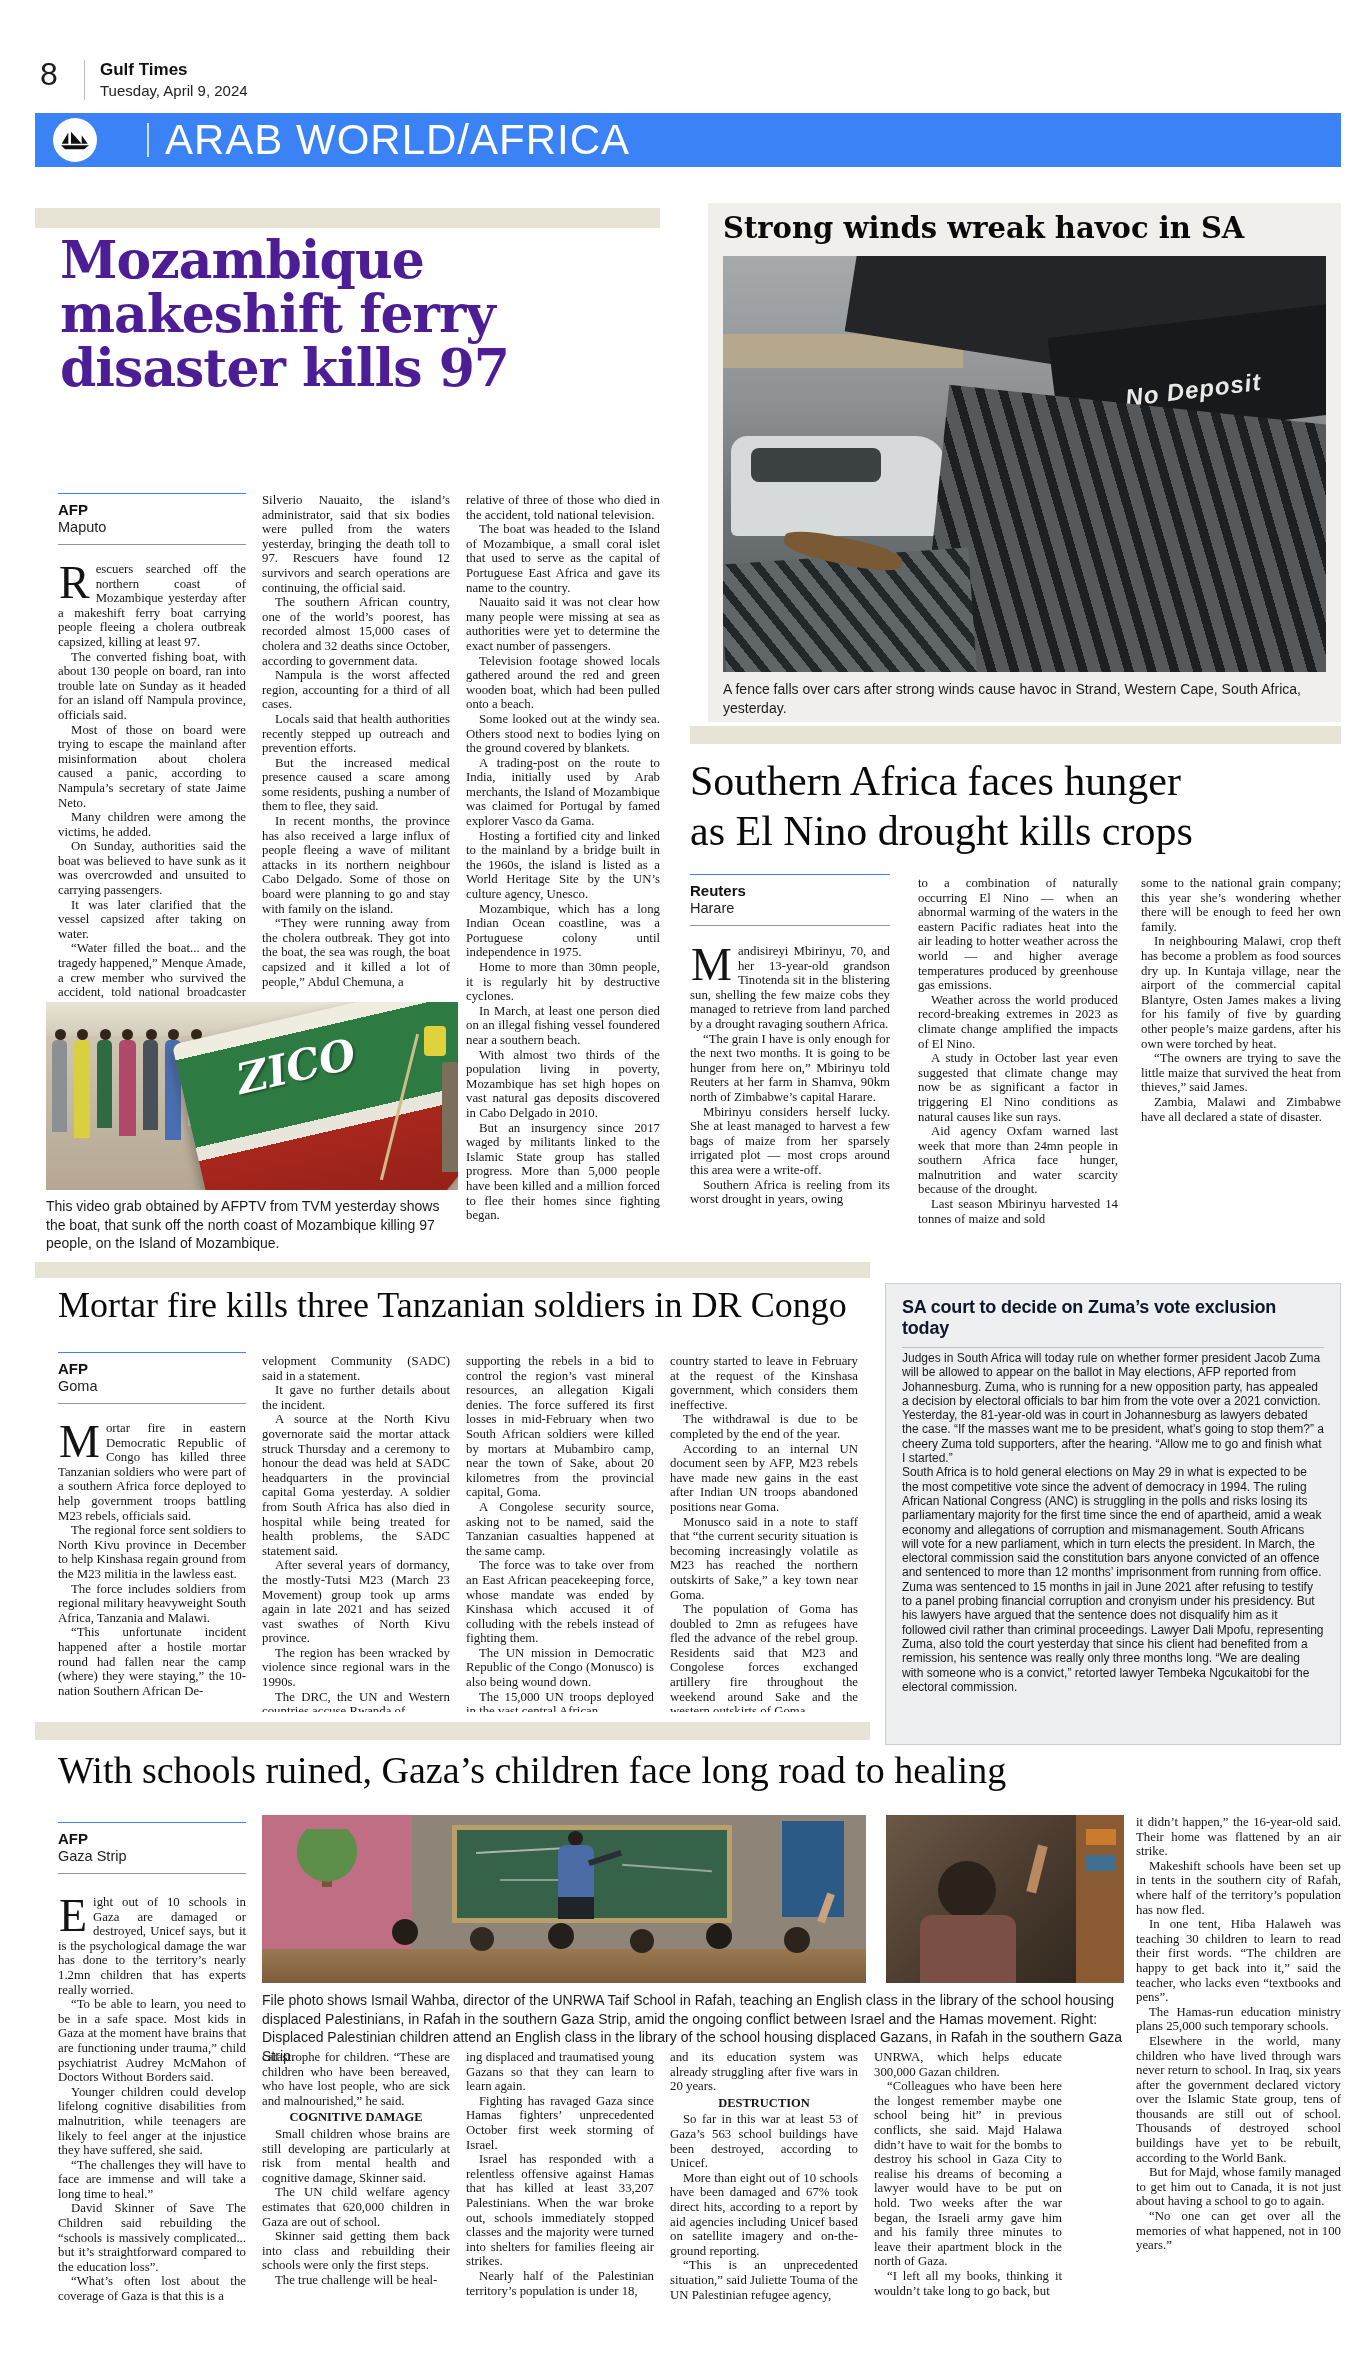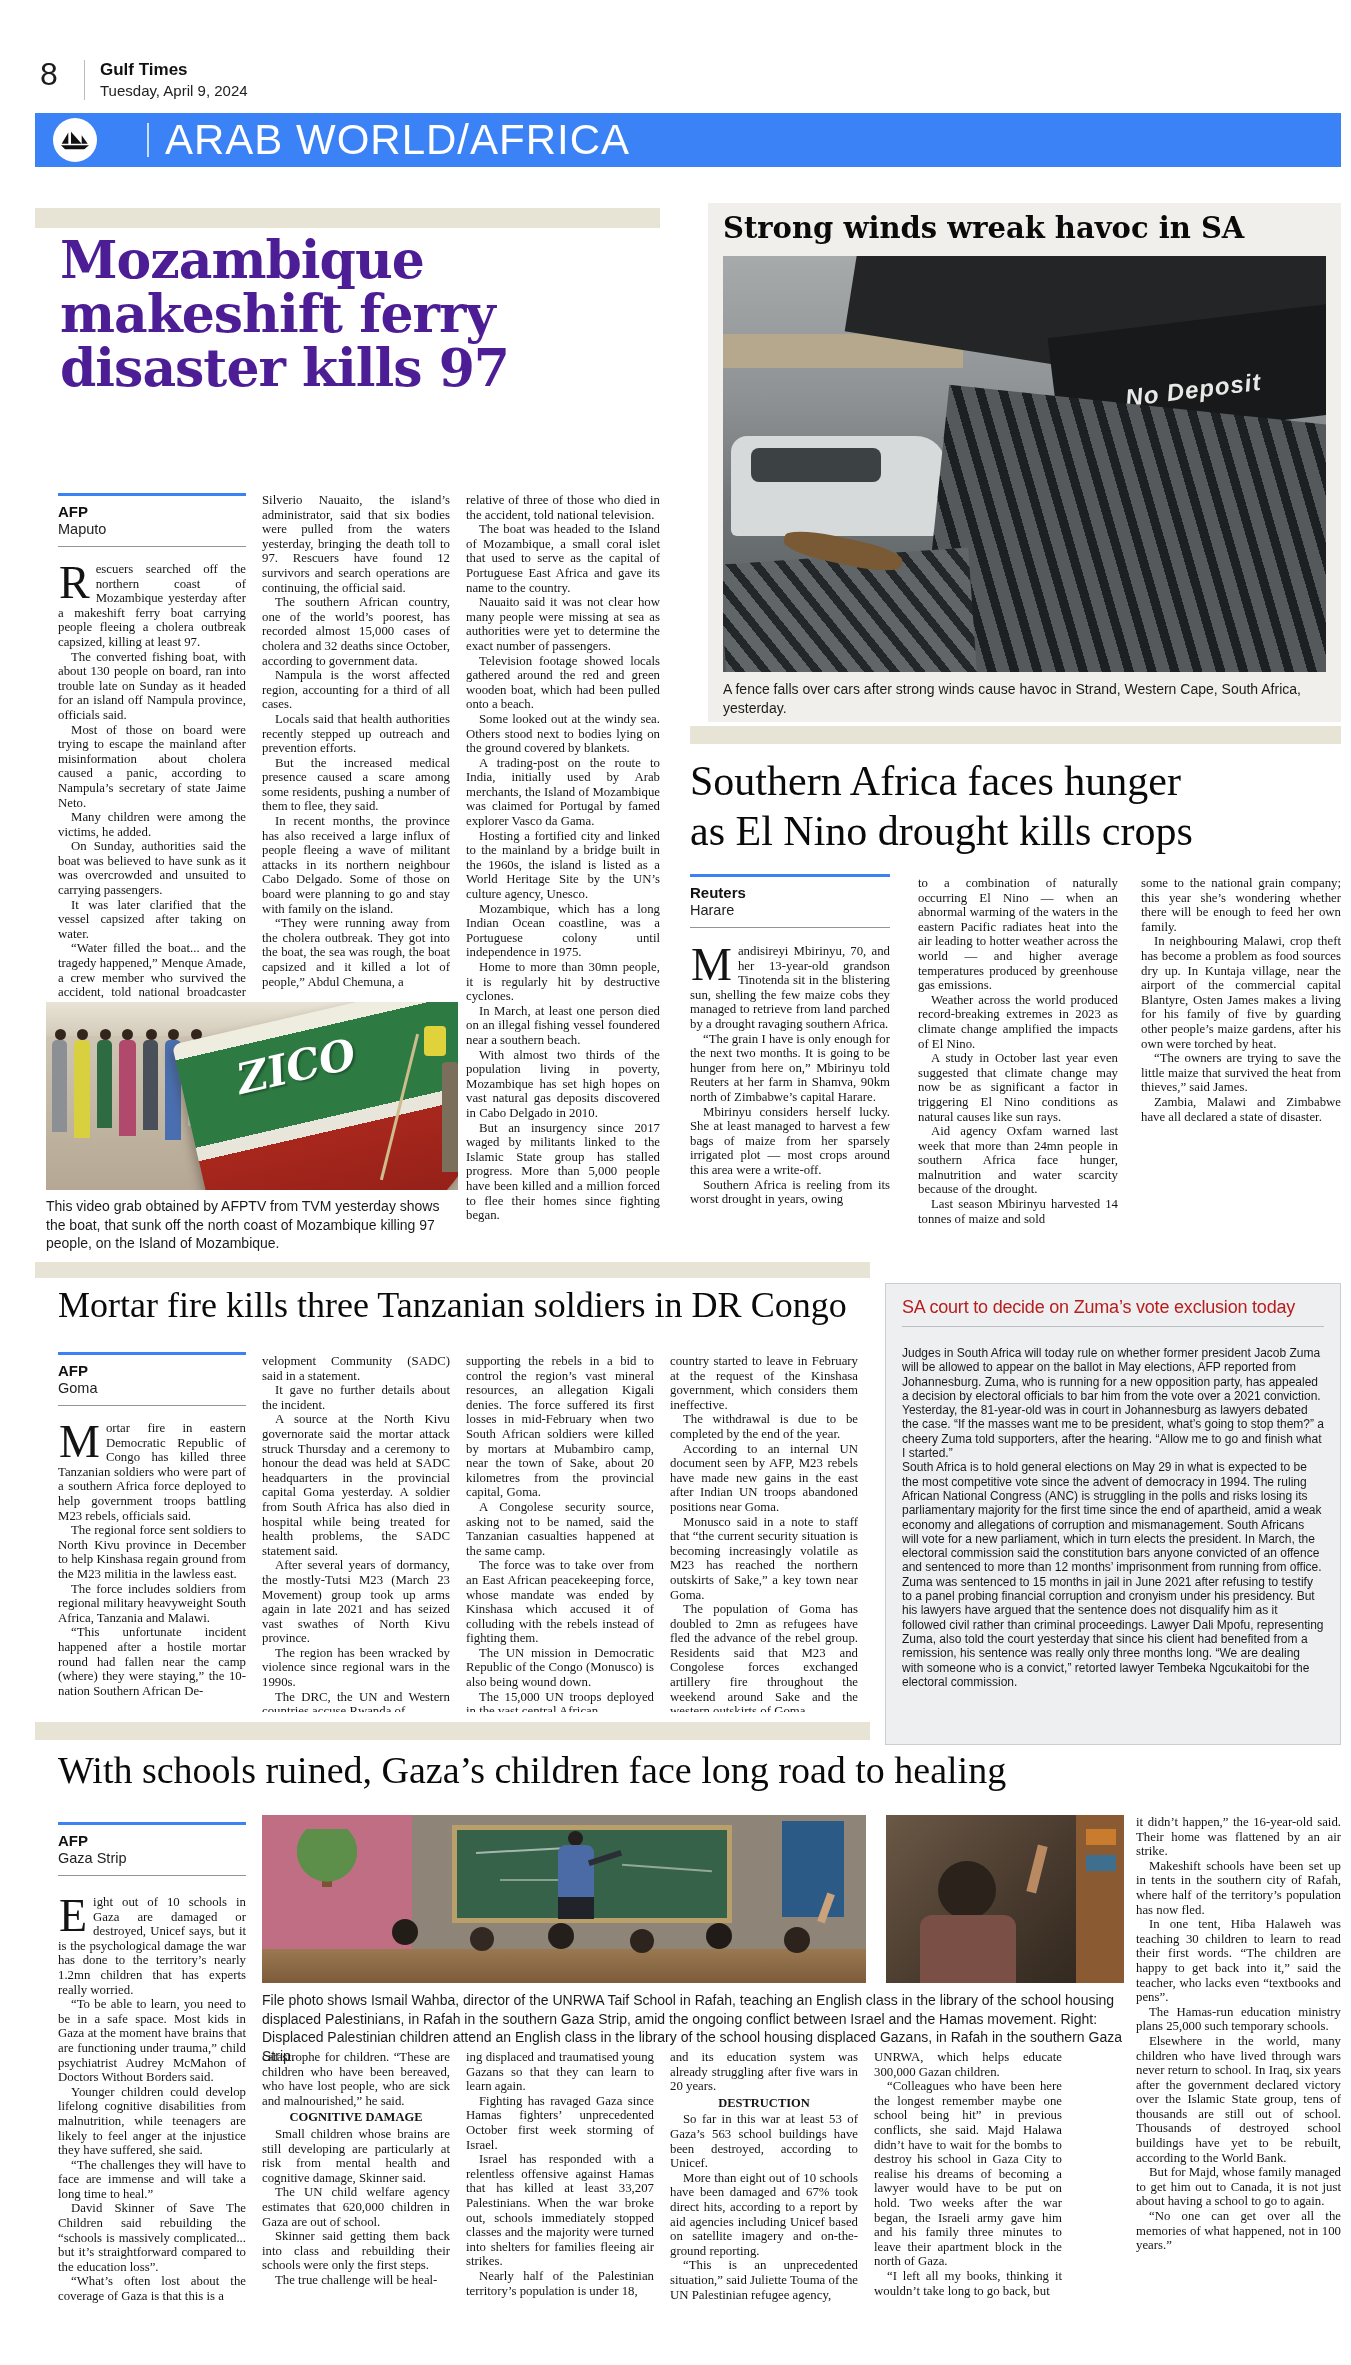--- a/index.html
+++ b/index.html
@@ -13,37 +13,37 @@
 
 .banner{position:absolute;left:35px;top:113px;width:1306px;height:54px;background:#3b82f6}
 .logo{position:absolute;left:18px;top:5px;width:44px;height:44px;border-radius:50%;background:#fff;display:flex;align-items:center;justify-content:center}
 .banner-sep{position:absolute;left:112px;top:10px;width:2px;height:34px;background:rgba(255,255,255,.75)}
 .banner-title{position:absolute;left:130px;top:4px;font-size:42px;line-height:46px;color:#fff;letter-spacing:1px}
 
 .kicker{position:absolute;height:20px;background:#e8e4d5}
 .hl{position:absolute;font-family:"Liberation Serif",serif;color:#0a0a0a;font-weight:400}
 .hl-main{position:absolute;font-family:"DejaVu Serif","Liberation Serif",serif;font-weight:bold;color:#4c1d95;font-size:52px;line-height:54px;letter-spacing:-1px}
 
-.byline{position:absolute;width:188px;border-top:3px solid #3b82f6;border-bottom:1px solid #949494;padding:7px 0 9px}
+.byline{position:absolute;width:188px;border-top:1px solid #3b82f6;border-bottom:1px solid #949494;padding:7px 0 9px}
 .byline .src{font-weight:bold;font-size:15px;color:#111}
 .byline .loc{font-size:14.5px;color:#222;margin-top:1px}
 
 .body-col{position:absolute;font-family:"Liberation Serif",serif;font-size:12.8px;line-height:14.6px;text-align:justify;color:#141414;overflow:hidden}
 .body-col p{margin:0;text-indent:13px}
 .body-col p:first-child{text-indent:0}
 .body-col p.subhead{text-indent:0;text-align:center;font-weight:bold;margin:2px 0;font-size:12.5px}
 .dropcap p:first-child::first-letter{float:left;font-size:46px;line-height:36px;padding:3px 6px 0 1px;font-family:"Liberation Serif",serif}
 
 .caption{position:absolute;font-size:14px;line-height:18.5px;color:#1b1b1b;font-family:"Liberation Sans",sans-serif}
 
 .graybox{position:absolute;background:#f0efeb}
 .box-hl{position:absolute;font-family:"DejaVu Serif","Liberation Serif",serif;font-weight:bold;font-size:29px;color:#0a0a0a}
 
 .zuma{position:absolute;left:885px;top:1283px;width:456px;height:462px;background:#edeff1;border:1px solid #c9ced2;padding:13px 16px;overflow:hidden}
-.zuma-title{font-weight:normal;font-size:18px;color:#b91c1c;letter-spacing:-.2px;padding-bottom:8px;border-bottom:1px solid #b9bfc3;margin-bottom:19px}
+.zuma-title{font-weight:bold;font-size:18px;color:#0f172a;letter-spacing:-.2px;padding-bottom:8px;border-bottom:1px solid #b9bfc3;margin-bottom:3px}
 .zuma-body p{font-size:12px;line-height:14.3px;color:#1a1a1a;margin:0;text-align:left}
 
 .photo{position:absolute;overflow:hidden;background:#888}
 .photo *{position:absolute}
 .person{position:relative;flex:0 0 auto;border-radius:5px 5px 0 0}
 .person::before{content:'';position:absolute;top:-11px;left:3px;width:11px;height:11px;border-radius:50%;background:#33251c}
 </style>
 </head>
 <body>
 

